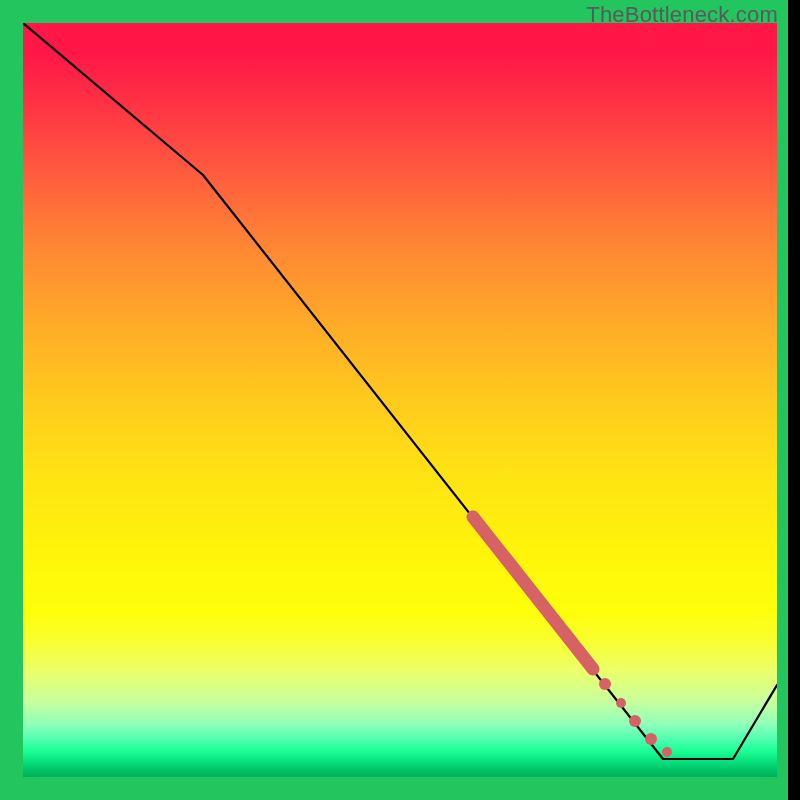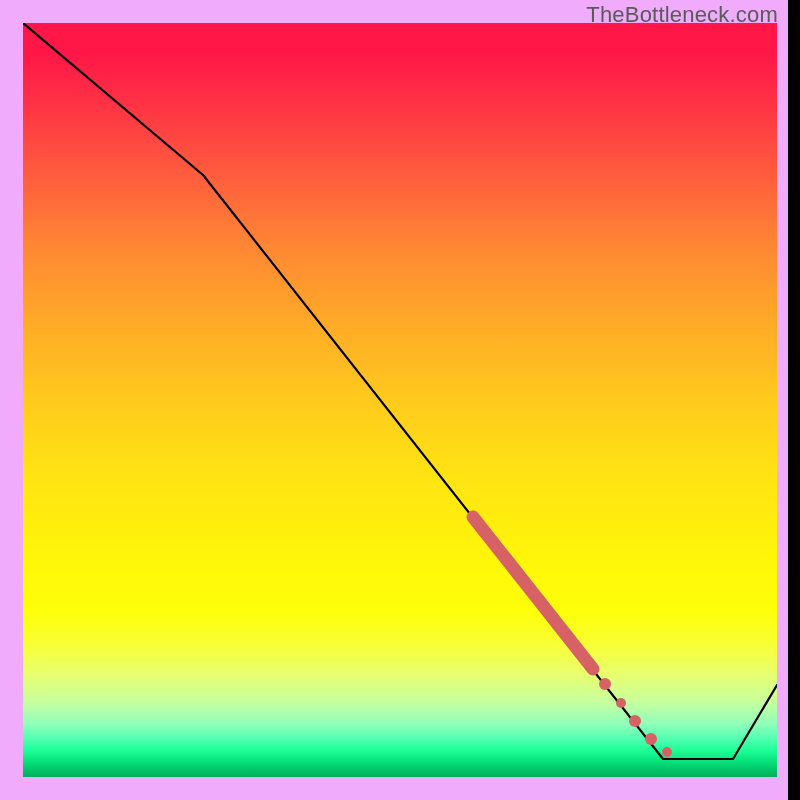--- a/index.html
+++ b/index.html
@@ -10,21 +10,21 @@
     overflow: hidden;
     background: #000;
     font-family: Arial, Helvetica, sans-serif;
   }
   .frame {
     position: absolute;
     left: 0;
     top: 0;
     width: 788px;
     height: 800px;
-    background: #f0abfc;
+    background: #22c55e;
   }
   .plot-area {
     position: absolute;
     left: 23px;
     top: 23px;
     width: 754px;
     height: 754px;
     overflow: hidden;
   }
   .gradient-bg {

